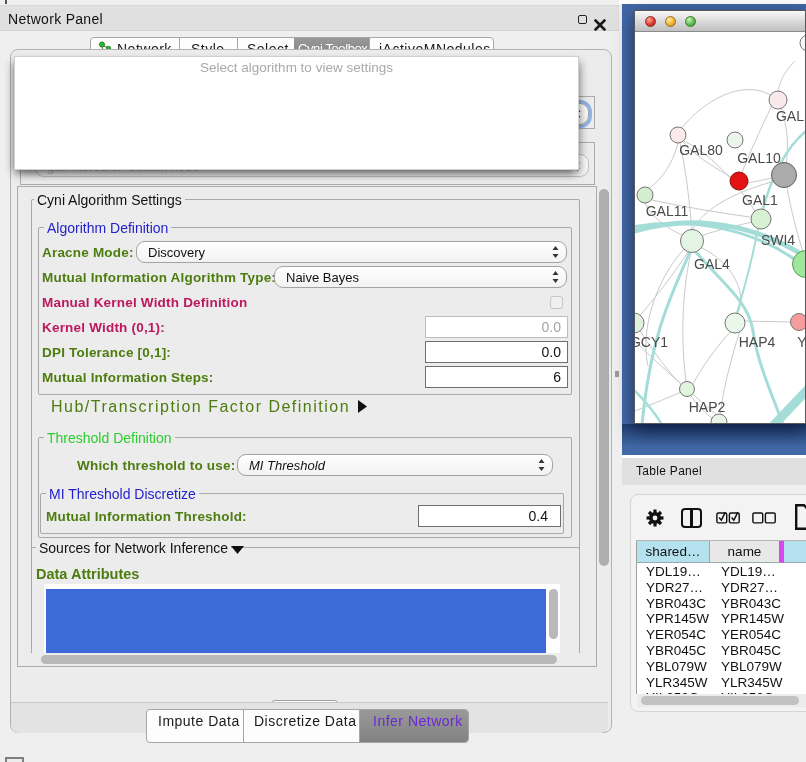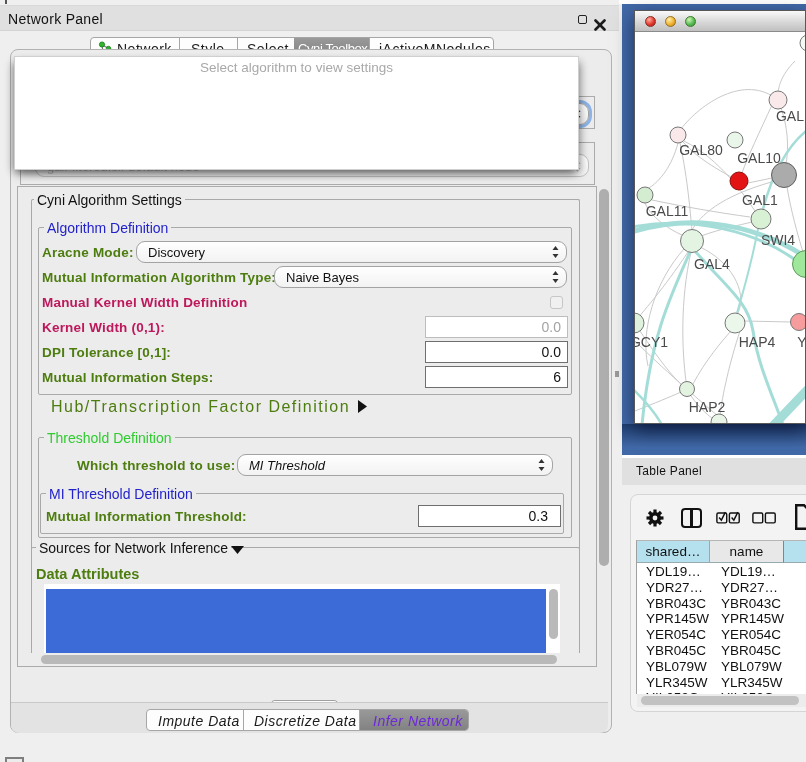--- a/index.html
+++ b/index.html
@@ -139,44 +139,44 @@
     <div class="grp" style="left:38px;top:437px;width:534px;height:101px;"></div>
     <span class="gtitle" style="left:44px;top:430px;color:#2ecc2e;">Threshold Definition</span>
     <span class="lbl b" style="left:77px;top:458px;">Which threshold to use:</span>
     <div class="combo" style="left:237px;top:454px;width:316px;height:22px;font-style:italic;">
       <span class="ct">MI Threshold</span>
       <svg class="ar" viewBox="0 0 7 12">
           <path d="M3.5 0 L6.5 4 L0.5 4 Z M3.5 12 L6.5 8 L0.5 8 Z" fill="#333"></path>
         </svg>
     </div>
     <div class="grp" style="left:40px;top:493px;width:524px;height:41px;"></div>
-    <span class="gtitle" style="left:46px;top:486px;color:#2222cc;">MI Threshold Definition</span>
+    <span class="gtitle" style="left:46px;top:486px;color:#2222cc;">MI Threshold Discretize</span>
     <span class="lbl b" style="left:46px;top:509px;">Mutual Information Threshold:</span>
     <div class="fld" style="left:418px;top:505px;width:143px;height:22px;border:1px solid #6f6f6f;">
-        <span style="right:12px;">0.3</span>
+        <span style="right:12px;">0.4</span>
       </div>
 
     <div class="grp" style="left:31px;top:547px;width:549px;height:112px;border-bottom:none;"></div>
     <span class="gtitle" style="left:36px;top:540px;color:#111;">Sources for Network Inference</span>
     <svg class="abs" style="left:231px;top:545px;" width="13" height="10" viewBox="0 0 13 10">
         <path d="M0 1 L13 1 L6.5 9 Z" fill="#111"></path>
       </svg>
     <span class="lbl b" style="left:36px;top:566px;font-size:14.5px;letter-spacing:0;">Data Attributes</span>
     <div class="abs" style="left:44px;top:584px;width:516px;height:69px;background:#fff;overflow:hidden;">
       <div style="position:absolute;left:2px;top:5px;width:500px;height:64px;background:#3c6bd7;"></div>
       <div class="sbthumb" style="left:505px;top:5px;width:9px;height:50px;background:#b9b9b9;"></div>
     </div>
 
     <div class="sbthumb" style="left:599px;top:189px;width:10px;height:377px;"></div>
     <div class="abs" style="left:18px;top:653px;width:578px;height:13px;background:#ececec;"></div>
     <div class="sbthumb" style="left:41px;top:655px;width:516px;height:9px;background:#b9b9b9;"></div>
 
     <div class="abs" style="left:270px;top:674px;width:69px;height:22px;background:linear-gradient(#ffffff,#f0f0f0);border:1px solid #9f9f9f;border-radius:5px;text-align:center;font-size:16px;letter-spacing:1px;color:#111;line-height:21px;margin-top:26px;">Apply</div>
     <div class="abs" style="left:11px;top:702px;width:597px;height:31px;background:#e3e3e3;border-top:1px solid #c9c9c9;border-radius:0 0 8px 8px;"></div>
-    <div class="abs seg" style="left:146px;top:709px;width:323px;height:22px;font-style:italic;">
+    <div class="abs seg" style="left:146px;top:709px;width:323px;height:34px;">
       <div class="segsel" style="left:212px;width:109px;border-radius:0 3px 3px 0;"></div>
       <div class="segd" style="left:96px;"></div>
       <div class="segd" style="left:212px;"></div>
       <span class="segt" style="left:11px;top:3px;">Impute Data</span>
       <span class="segt" style="left:107px;top:3px;">Discretize Data</span>
       <span class="segt" style="left:226px;top:3px;color:#6d28d9;">Infer Network</span>
     </div>
 
     <div class="abs" style="left:615px;top:371px;width:4px;height:6px;background:#9a9a9a;"></div>
 
@@ -301,21 +301,21 @@
         <rect x="1" y="2" width="11" height="11" rx="1.5"></rect>
         <rect x="15" y="2" width="11" height="11" rx="1.5"></rect>
       </g>
     </svg>
     <svg class="abs" style="left:795px;top:504px;" width="14" height="26" viewBox="0 0 14 26">
       <path d="M1.2 1.2 L9 1.2 L13 5.5 L13 24.8 L1.2 24.8 Z" fill="none" stroke="#111" stroke-width="2.4"></path>
     </svg>
 
     <div class="abs" style="left:636px;top:540px;width:170px;height:154px;background:#fff;border-left:1px solid #a0a0a0;border-top:1px solid #b5b5b5;">
       <div class="abs" style="left:636px;top:540px;width:73px;height:22px;background:#b5e1ef;border-right:1px solid #98aab0;border-bottom:1px solid #98aab0;text-align:center;font-size:13.5px;color:#111;line-height:21px;position:absolute;left:0;top:0;">shared…</div>
-      <div class="abs" style="left:73px;top:0;width:74px;height:22px;background:#e8e8e8;border-right:1px solid #d946ef;border-bottom:1px solid #98aab0;text-align:center;font-size:13.5px;color:#111;line-height:21px;">name</div>
+      <div class="abs" style="left:73px;top:0;width:74px;height:22px;background:#e8e8e8;border-right:5px solid #d946ef;border-bottom:1px solid #98aab0;text-align:center;font-size:13.5px;color:#111;line-height:21px;">name</div>
       <div class="abs" style="left:147px;top:0;width:23px;height:22px;background:#b5e1ef;border-bottom:1px solid #98aab0;"></div>
       <div class="abs" style="left:9px;top:23px;font-size:13.5px;color:#111;line-height:15.8px;">YDL19…<br>YDR27…<br>YBR043C<br>YPR145W<br>YER054C<br>YBR045C<br>YBL079W<br>YLR345W<br>YIL052C</div>
       <div class="abs" style="left:84px;top:23px;font-size:13.5px;color:#111;line-height:15.8px;">YDL19…<br>YDR27…<br>YBR043C<br>YPR145W<br>YER054C<br>YBR045C<br>YBL079W<br>YLR345W<br>YIL052C</div>
       <div class="abs" style="left:154px;top:23px;font-size:13.5px;color:#111;line-height:15.8px;margin-left:16px;">13<br>12<br>&nbsp;<br>9.<br>8.<br>9.<br>&nbsp;<br>9.<br>9.</div>
     </div>
     <div class="abs" style="left:637px;top:694px;width:169px;height:13px;background:#ececec;"></div>
     <div class="sbthumb" style="left:641px;top:696px;width:158px;height:9px;background:#c2c2c2;"></div>
   </div>
 </div>
 

